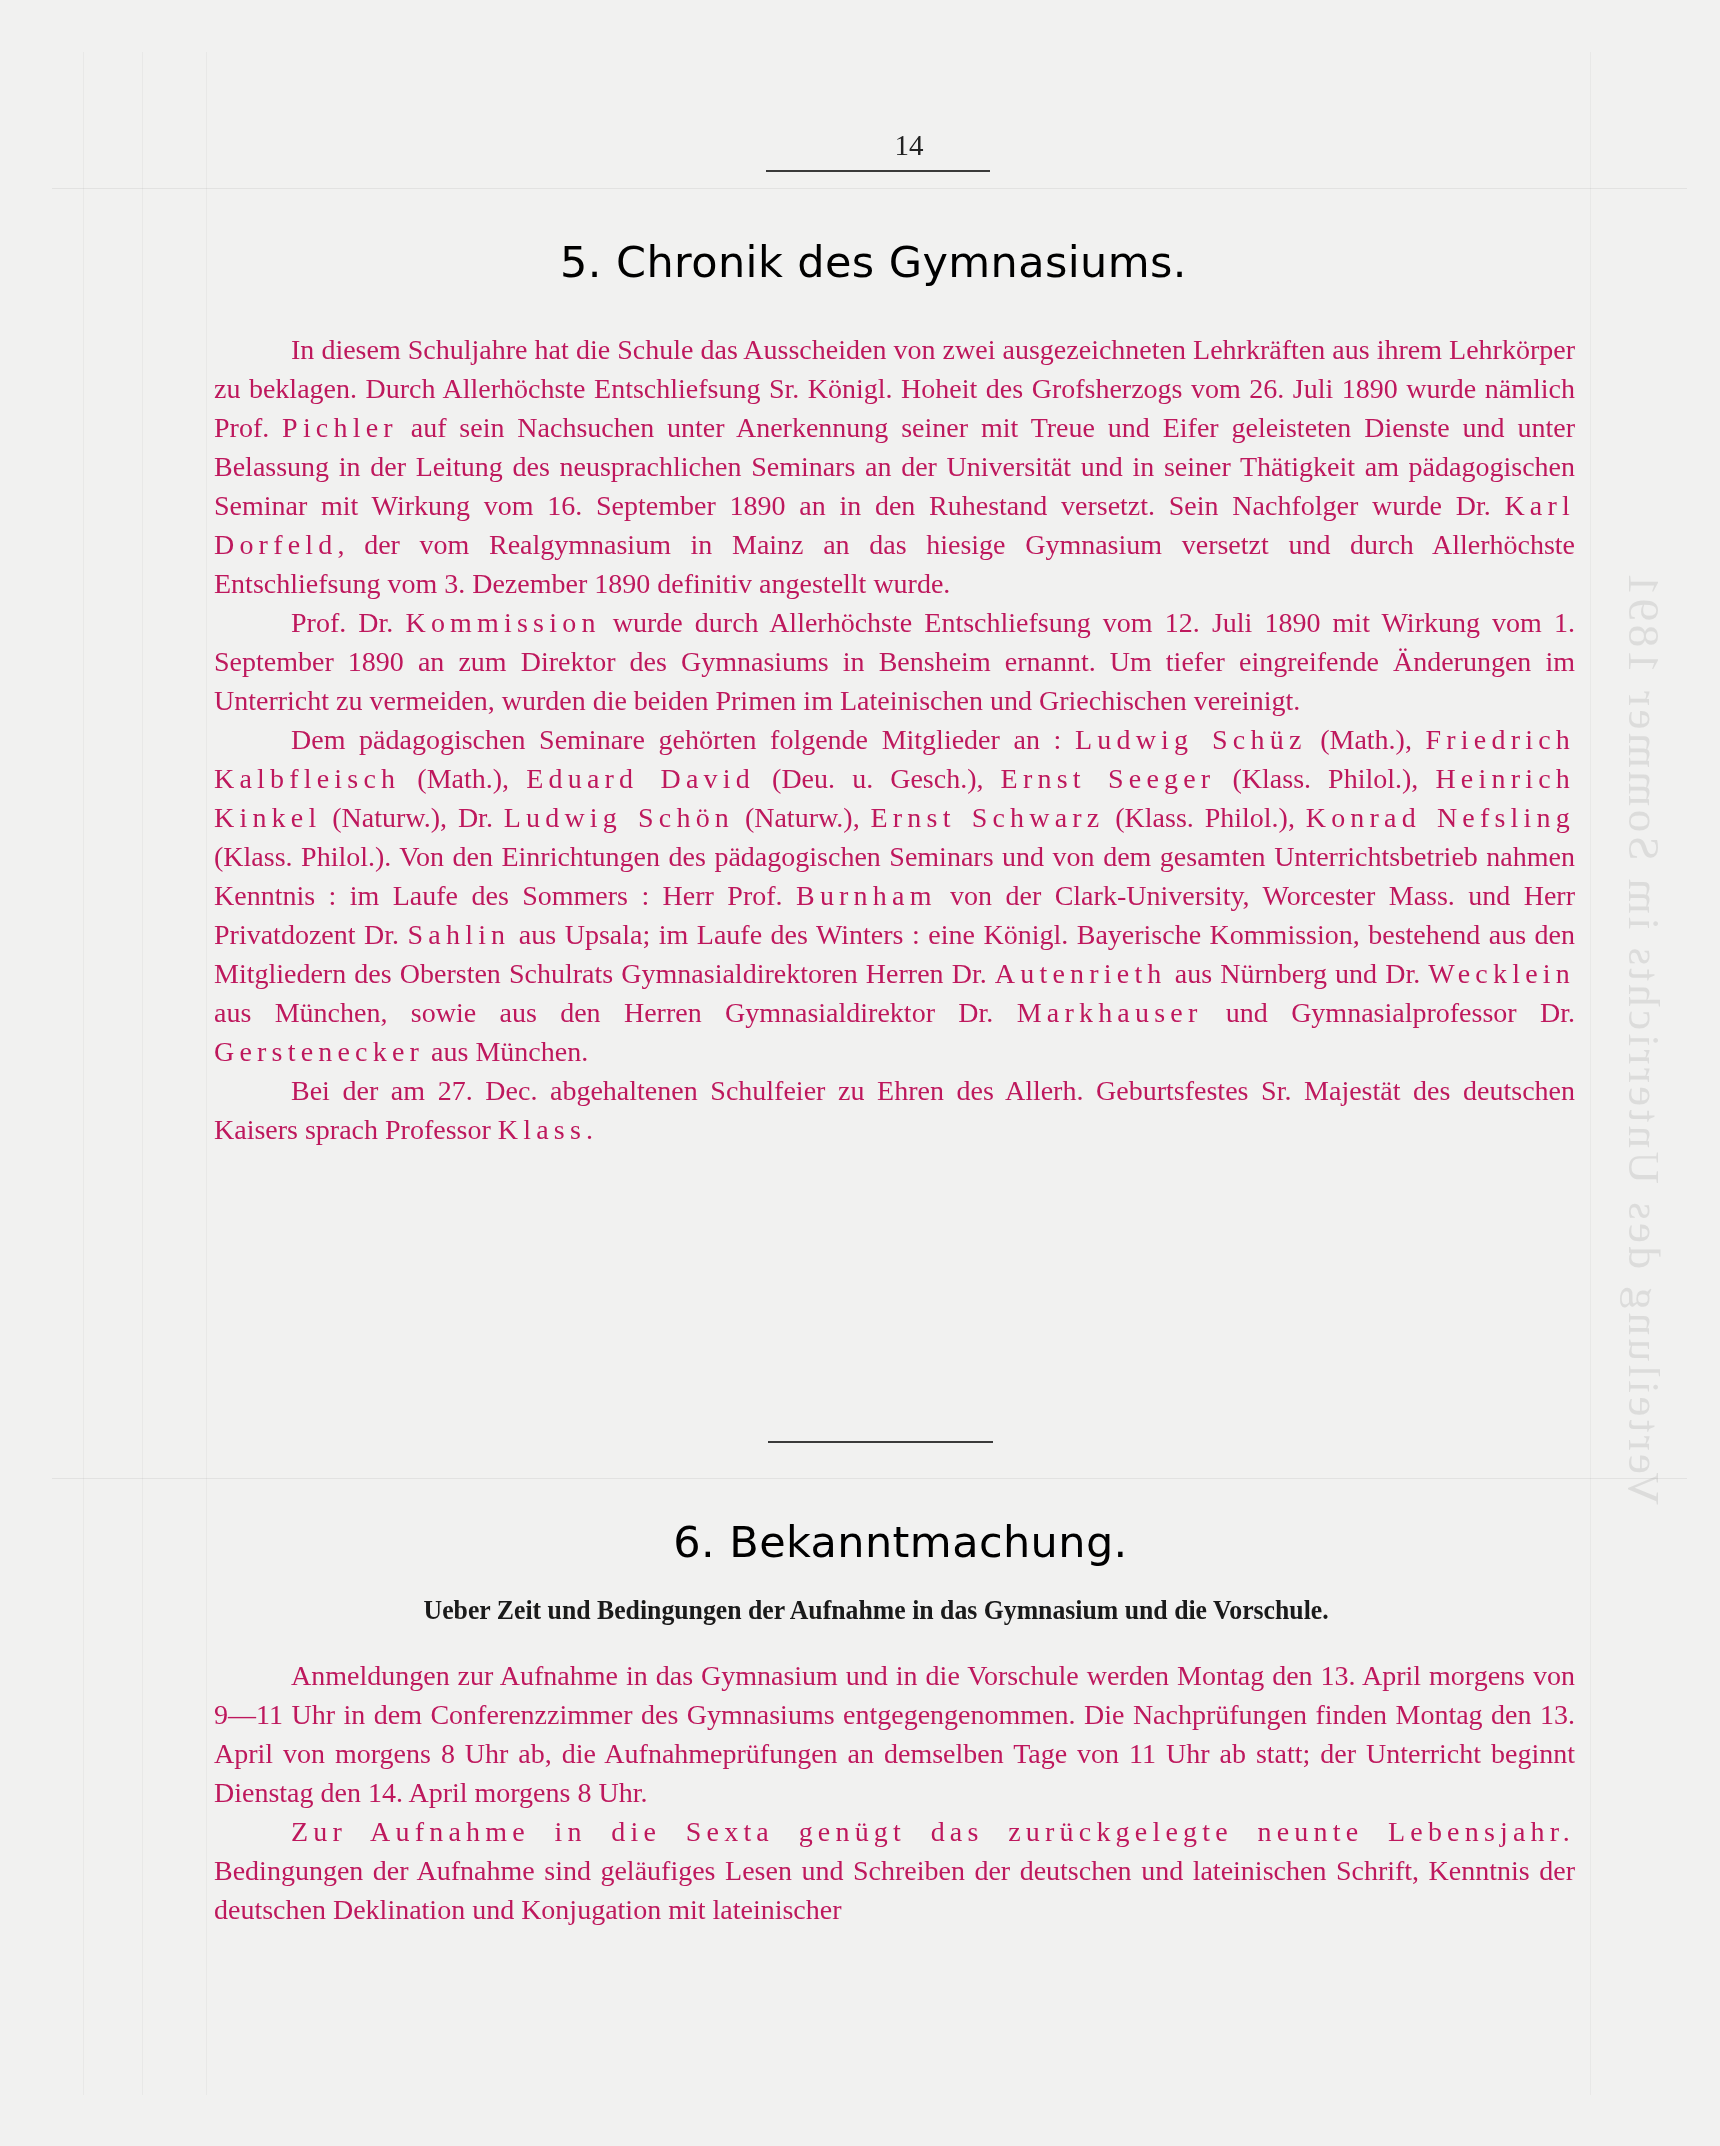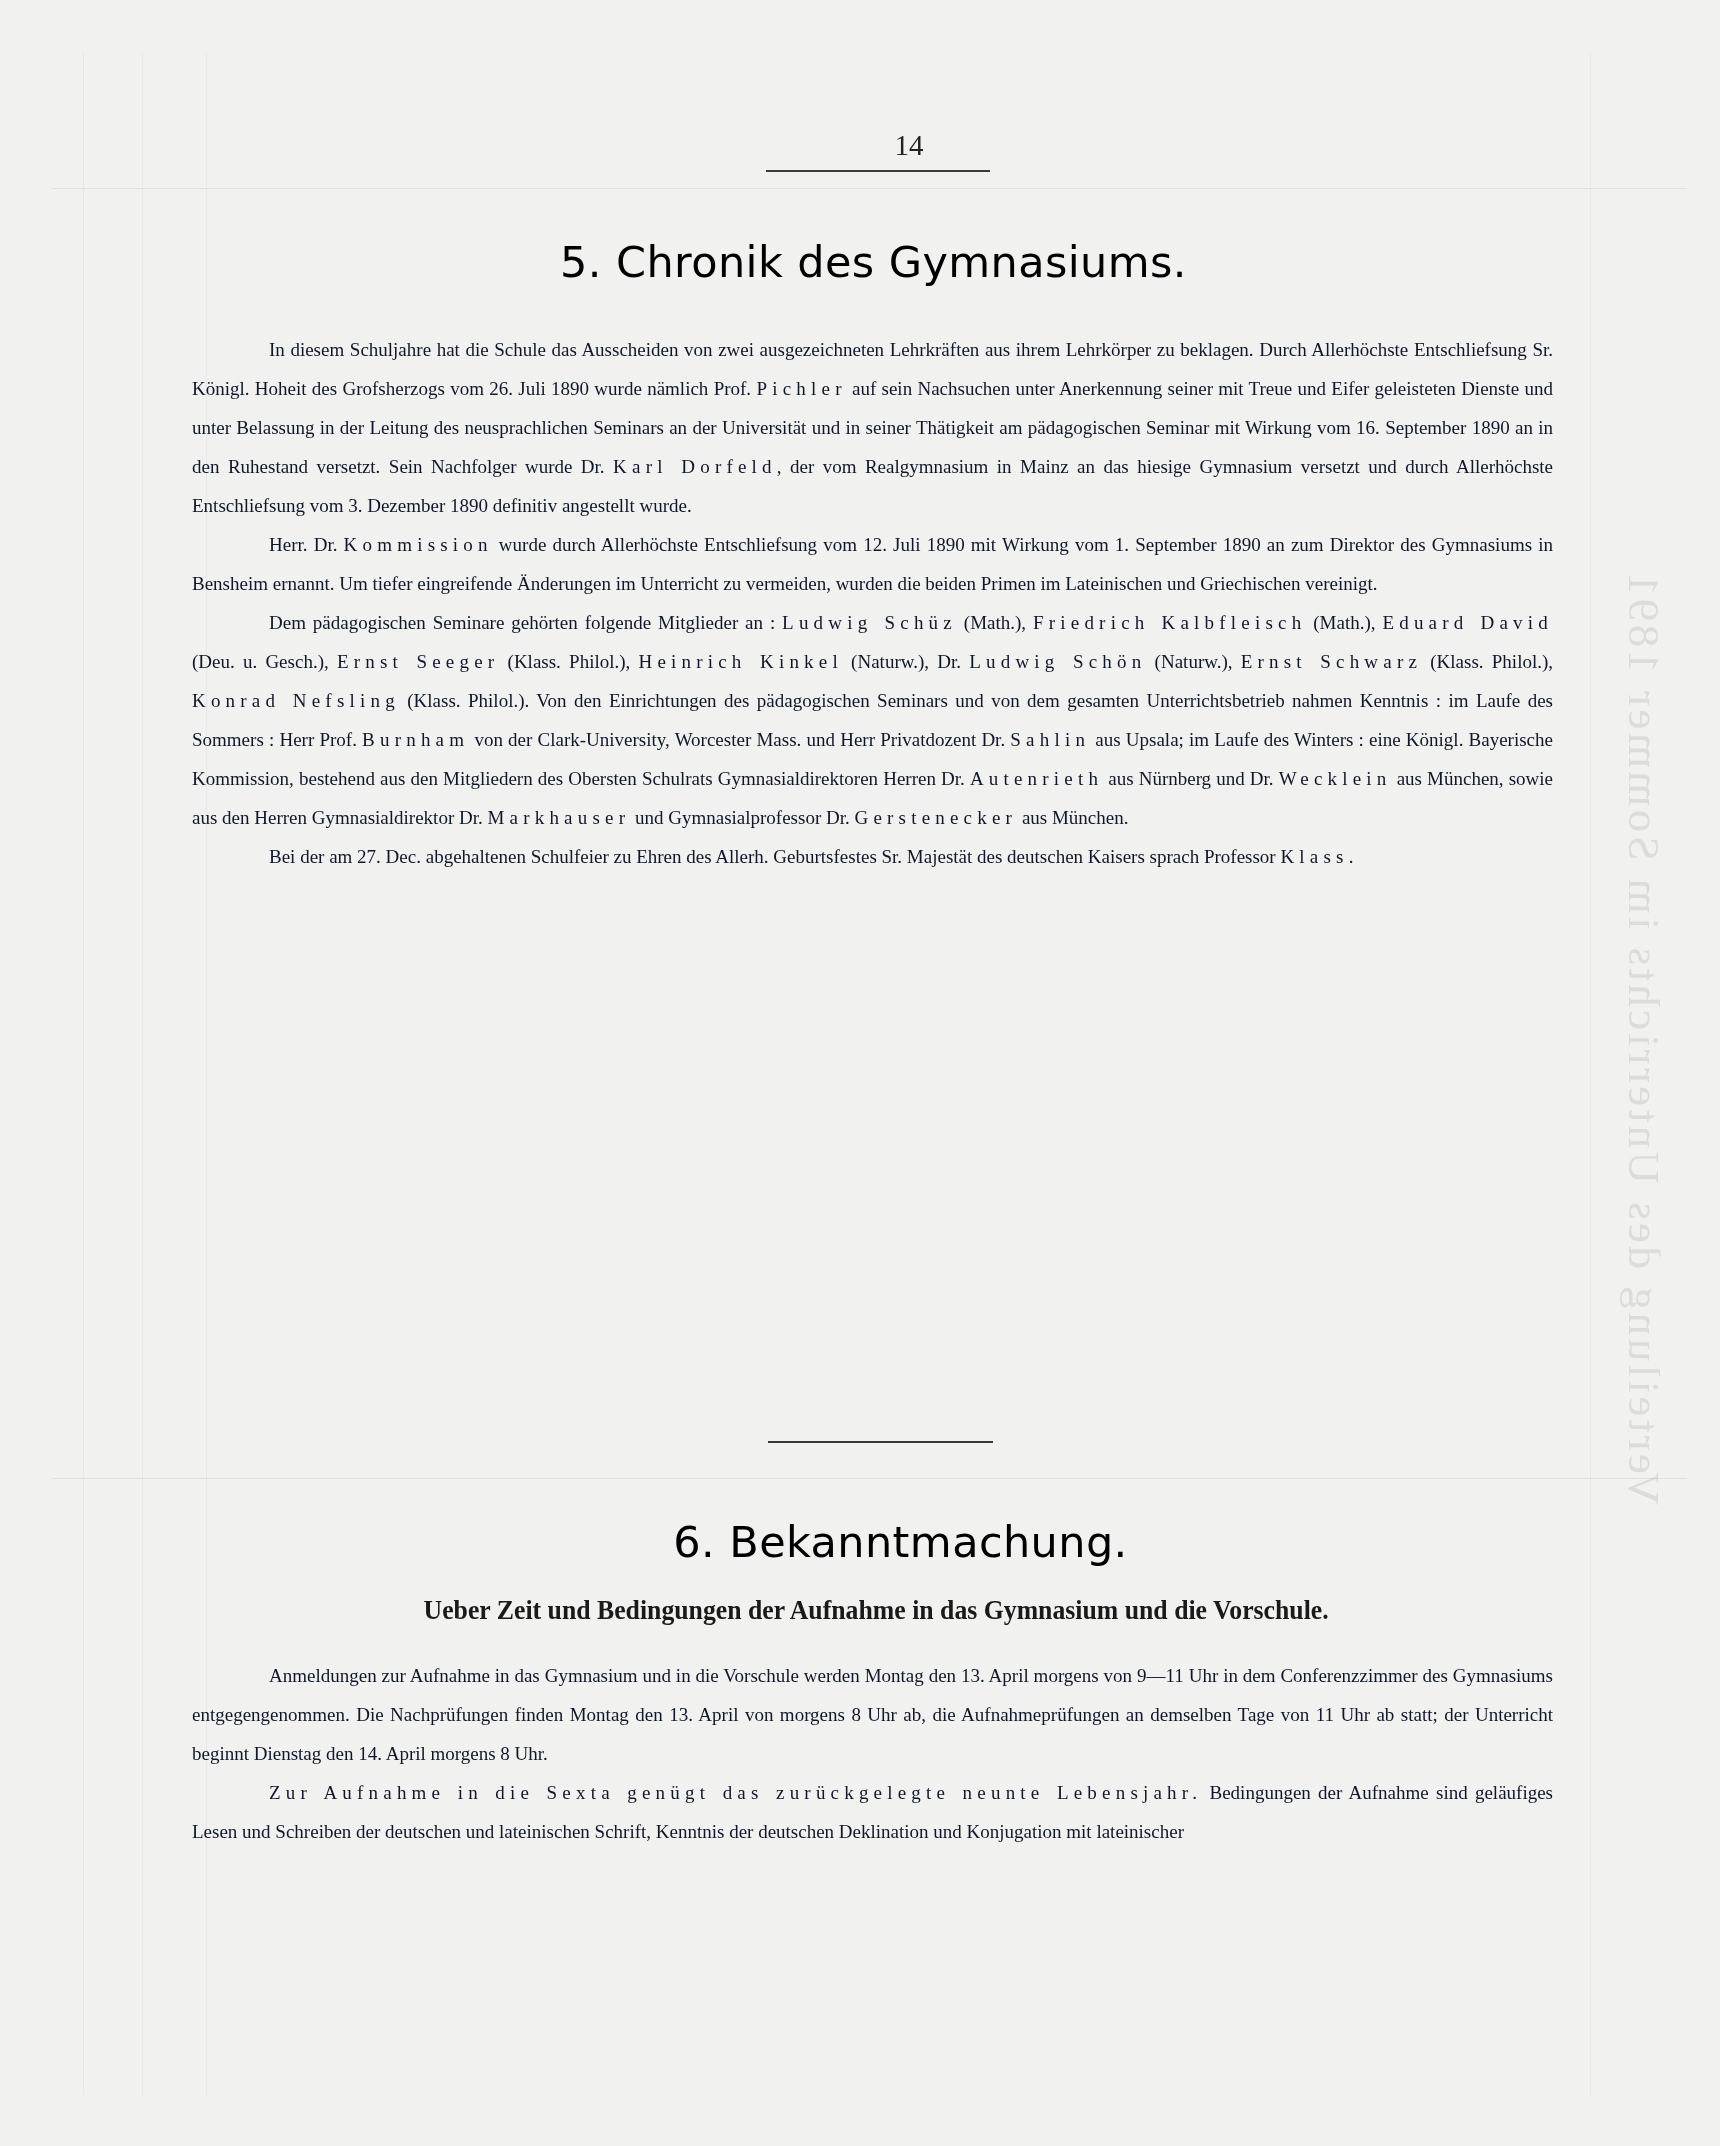--- a/index.html
+++ b/index.html
@@ -92,27 +92,27 @@
       font-size: 28px;
       color: #1a1a1a;
       transform: scaleX(0.92);
       padding-left: 34px;
       box-sizing: border-box;
       margin: 0;
     }
 
     .text-block {
       position: absolute;
-      left: 192px;
+      left: 214px;
       width: 1361px;
       font-family: "Liberation Serif", serif;
-      font-size: 19px;
+      font-size: 28px;
       line-height: 39px;
       text-align: justify;
-      color: #0f172a;
+      color: #be185d;
     }
     .block-1 { top: 330px; }
     .block-2 { top: 1656px; }
 
     .para {
       margin: 0;
       text-indent: 77px;
       text-align: justify;
       text-align-last: left;
     }
@@ -131,21 +131,21 @@
 <div class="bleed-v" style="left:1590px"></div>
 <div class="bleed-vert-text">Verteilung des Unterrichts im Sommer 1891</div>
 
 <div class="page-number">14</div>
 <div class="rule rule-top"></div>
 
 <h1 class="heading heading-5">5. Chronik des Gymnasiums.</h1>
 
 <div class="text-block block-1">
   <p class="para"><span>In diesem Schuljahre hat die Schule das Ausscheiden von zwei ausgezeichneten Lehrkräften aus ihrem Lehrkörper zu beklagen. Durch Allerhöchste Entschliefsung Sr. Königl. Hoheit des Grofsherzogs vom 26. Juli 1890 wurde nämlich Prof. </span><span class="spaced">Pichler</span><span> auf sein Nachsuchen unter Anerkennung seiner mit Treue und Eifer geleisteten Dienste und unter Belassung in der Leitung des neusprachlichen Seminars an der Universität und in seiner Thätigkeit am pädagogischen Seminar mit Wirkung vom 16. September 1890 an in den Ruhestand versetzt. Sein Nachfolger wurde Dr. </span><span class="spaced">Karl Dorfeld</span><span>, der vom Realgymnasium in Mainz an das hiesige Gymnasium versetzt und durch Allerhöchste Entschliefsung vom 3. Dezember 1890 definitiv angestellt wurde.</span></p>
-  <p class="para"><span>Herr. Dr. </span><span class="spaced">Kommission</span><span> wurde durch Allerhöchste Entschliefsung vom 12. Juli 1890 mit Wirkung vom 1. September 1890 an zum Direktor des Gymnasiums in Bensheim ernannt. Um tiefer eingreifende Änderungen im Unterricht zu vermeiden, wurden die beiden Primen im Lateinischen und Griechischen vereinigt.</span></p>
+  <p class="para"><span>Prof. Dr. </span><span class="spaced">Kommission</span><span> wurde durch Allerhöchste Entschliefsung vom 12. Juli 1890 mit Wirkung vom 1. September 1890 an zum Direktor des Gymnasiums in Bensheim ernannt. Um tiefer eingreifende Änderungen im Unterricht zu vermeiden, wurden die beiden Primen im Lateinischen und Griechischen vereinigt.</span></p>
   <p class="para"><span>Dem pädagogischen Seminare gehörten folgende Mitglieder an : </span><span class="spaced">Ludwig Schüz</span><span> (Math.), </span><span class="spaced">Friedrich Kalbfleisch</span><span> (Math.), </span><span class="spaced">Eduard David</span><span> (Deu. u. Gesch.), </span><span class="spaced">Ernst Seeger</span><span> (Klass. Philol.), </span><span class="spaced">Heinrich Kinkel</span><span> (Naturw.), Dr. </span><span class="spaced">Ludwig Schön</span><span> (Naturw.), </span><span class="spaced">Ernst Schwarz</span><span> (Klass. Philol.), </span><span class="spaced">Konrad Nefsling</span><span> (Klass. Philol.). Von den Einrichtungen des pädagogischen Seminars und von dem gesamten Unterrichtsbetrieb nahmen Kenntnis : im Laufe des Sommers : Herr Prof. </span><span class="spaced">Burnham</span><span> von der Clark-University, Worcester Mass. und Herr Privatdozent Dr. </span><span class="spaced">Sahlin</span><span> aus Upsala; im Laufe des Winters : eine Königl. Bayerische Kommission, bestehend aus den Mitgliedern des Obersten Schulrats Gymnasialdirektoren Herren Dr. </span><span class="spaced">Autenrieth</span><span> aus Nürnberg und Dr. </span><span class="spaced">Wecklein</span><span> aus München, sowie aus den Herren Gymnasialdirektor Dr. </span><span class="spaced">Markhauser</span><span> und Gymnasialprofessor Dr. </span><span class="spaced">Gerstenecker</span><span> aus München.</span></p>
   <p class="para"><span>Bei der am 27. Dec. abgehaltenen Schulfeier zu Ehren des Allerh. Geburtsfestes Sr. Majestät des deutschen Kaisers sprach Professor </span><span class="spaced">Klass</span><span>.</span></p>
 </div>
 
 <div class="rule rule-mid"></div>
 
 <h1 class="heading heading-6">6. Bekanntmachung.</h1>
 <h2 class="subheading">Ueber Zeit und Bedingungen der Aufnahme in das Gymnasium und die Vorschule.</h2>
 
 <div class="text-block block-2">

